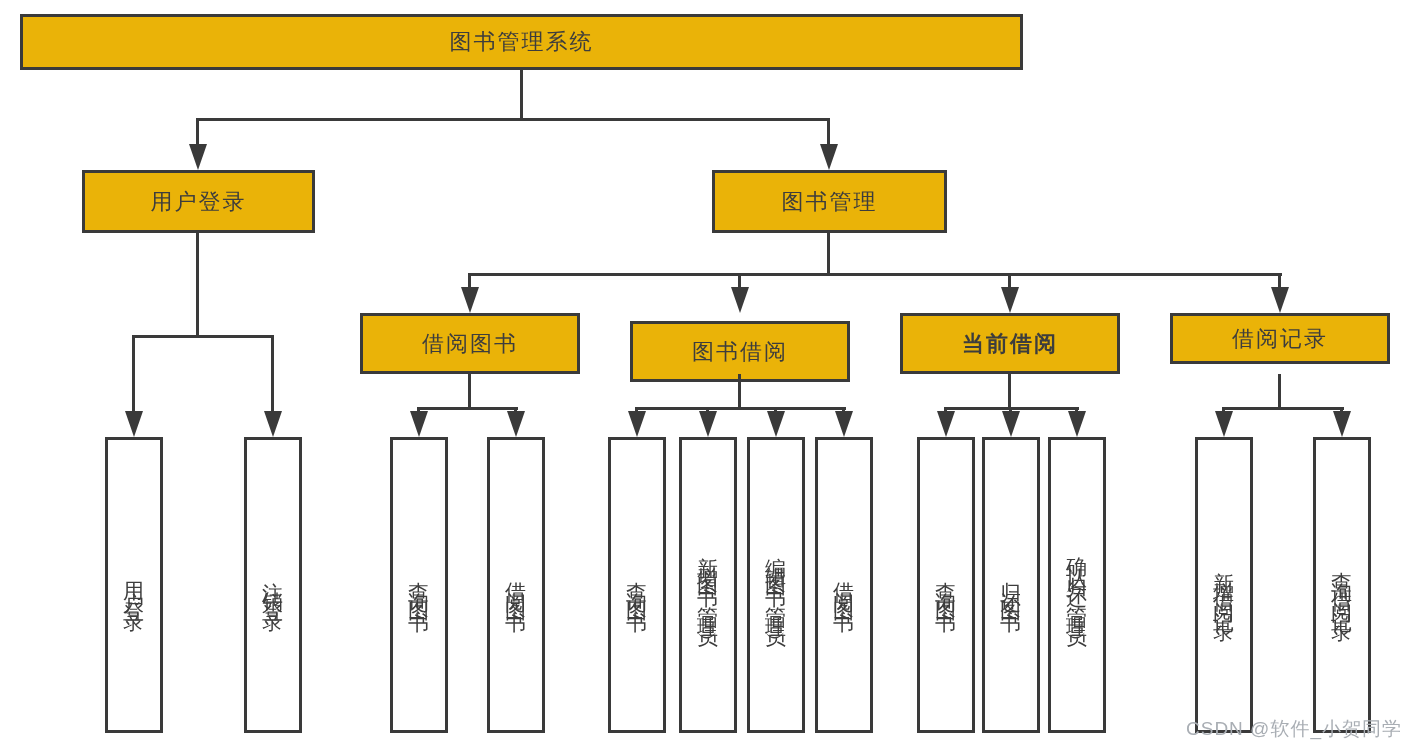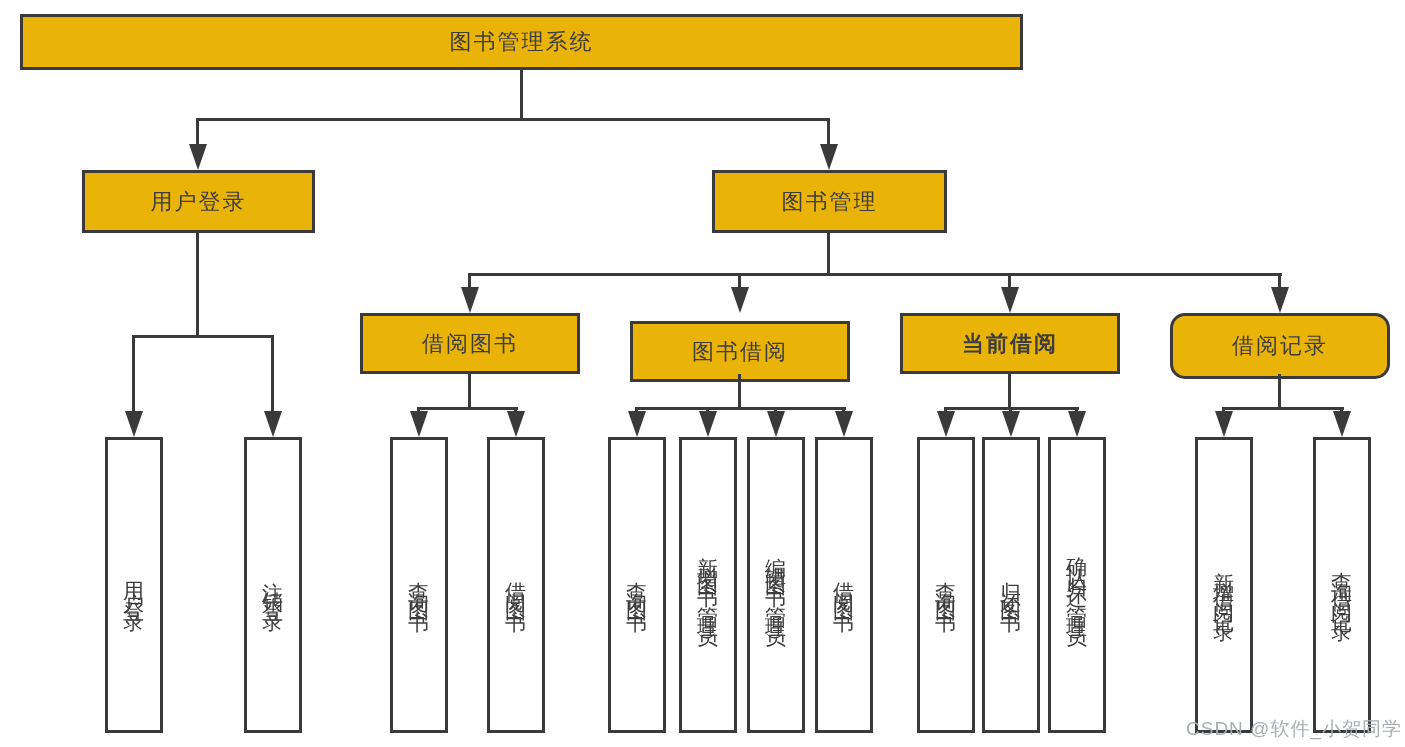--- a/index.html
+++ b/index.html
@@ -114,21 +114,21 @@
 
   <div class="node" style="left:360px; top:313px; width:220px; height:61px;">
     <span>借阅图书</span>
   </div>
   <div class="node" style="left:630px; top:321px; width:220px; height:61px;">
     <span>图书借阅</span>
   </div>
   <div class="node" style="left:900px; top:313px; width:220px; height:61px;font-weight:bold;">
     <span>当前借阅</span>
   </div>
-  <div class="node" style="left:1170px; top:313px; width:220px; height:66px;border-radius:15px;">
+  <div class="node" style="left:1170px; top:313px; width:220px; height:51px;">
     <span>借阅记录</span>
   </div>
 
   <div>
     <div class="vline" style="left:468px; top:374px; height:36px;"></div>
     <div class="hline" style="left:417px; top:407px; width:101px;"></div>
     <div class="vline" style="left:417px; top:407px; height:8px;"></div>
     <div class="arrow" style="left:410px; top:411px;"></div>
     <div class="vline" style="left:514px; top:407px; height:8px;"></div>
     <div class="arrow" style="left:507px; top:411px;"></div>

